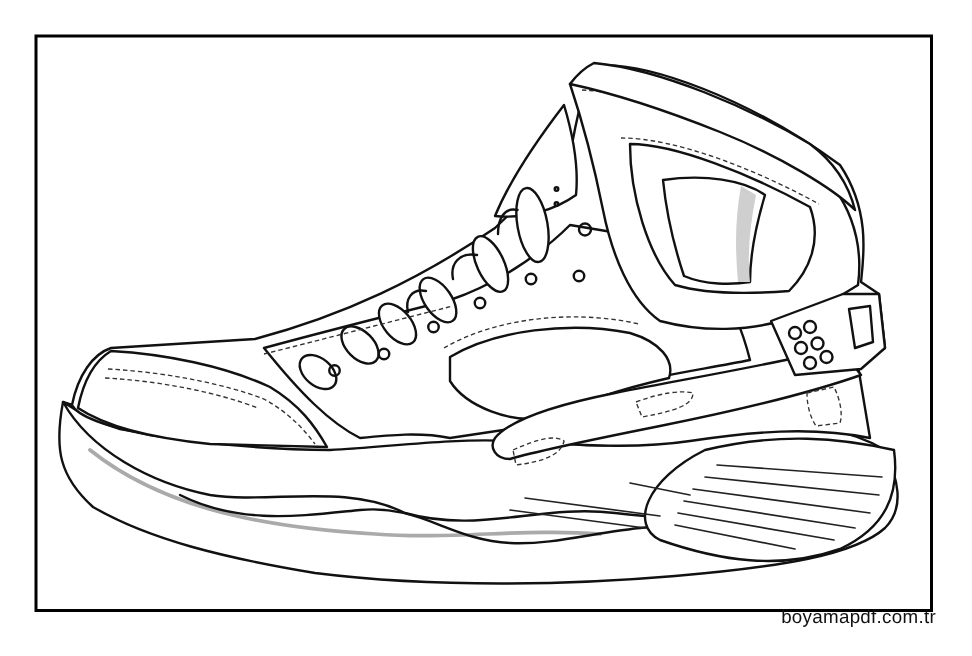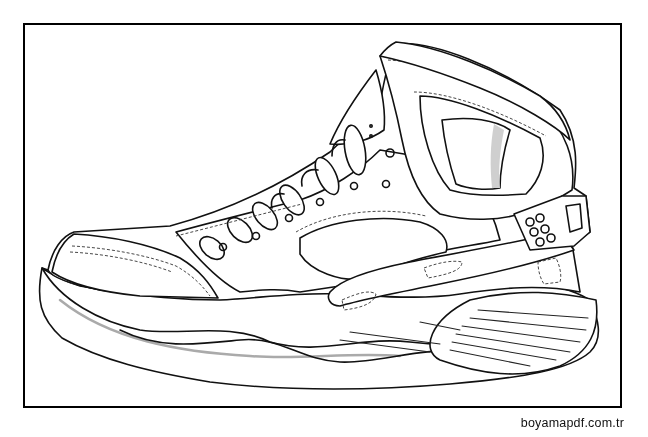--- a/index.html
+++ b/index.html
@@ -1,19 +1,19 @@
 <!DOCTYPE html>
 <html><head>
   <meta charset="utf-8">
   <style>
     html, body { margin: 0; padding: 0; background: #ffffff; }
     body { width: 648px; height: 437px; position: relative; overflow: hidden; font-family: "Liberation Sans", sans-serif; }
     .frame { position: absolute; left: 23px; top: 23px; width: 599px; height: 385px; border: 2px solid #000; box-sizing: border-box; background: #fff; }
     .art { position: absolute; left: 0; top: 0; }
-    .credit { position: absolute; right: 24px; top: 416px; font-size: 12.5px; color: #111; letter-spacing: 0.2px; }
+    .credit { position: absolute; right: 24px; top: 404px; font-size: 12.5px; color: #111; letter-spacing: 0.2px; }
     .ln { fill: none; stroke: #111; stroke-width: 1.6; stroke-linejoin: round; stroke-linecap: round; }
     .fl { fill: #fff; stroke: #111; stroke-width: 1.6; stroke-linejoin: round; }
     .th { fill: none; stroke: #222; stroke-width: 1.1; stroke-linecap: round; }
     .ds { fill: none; stroke: #333; stroke-width: 0.9; stroke-dasharray: 3 2; }
     .gr { fill: none; stroke: #aaa; stroke-width: 2.5; stroke-linecap: round; }
     .sh { fill: #cfcfcf; stroke: none; }
   </style>
 </head>
 <body>
 

